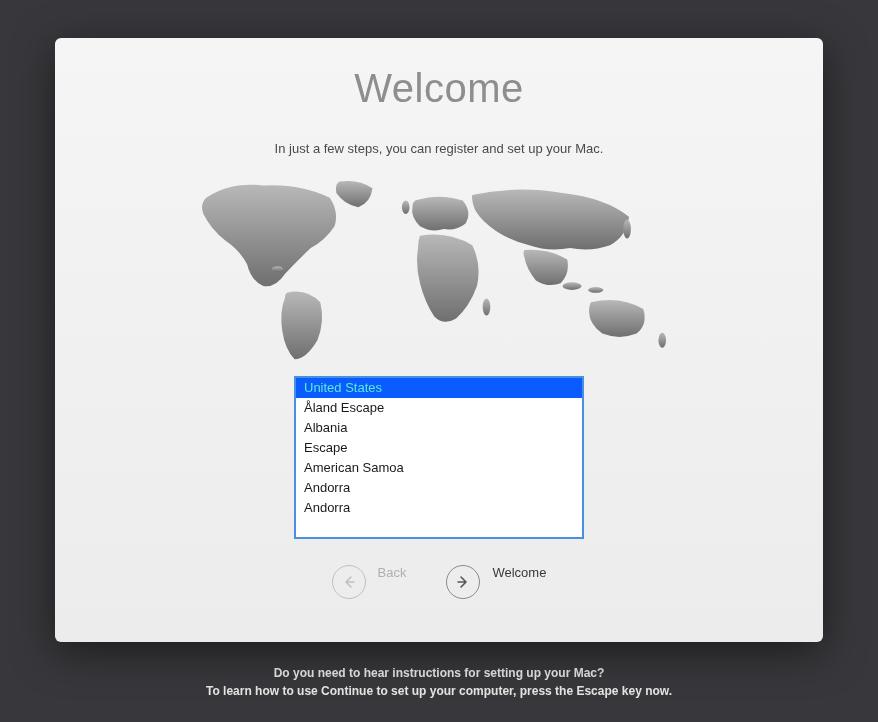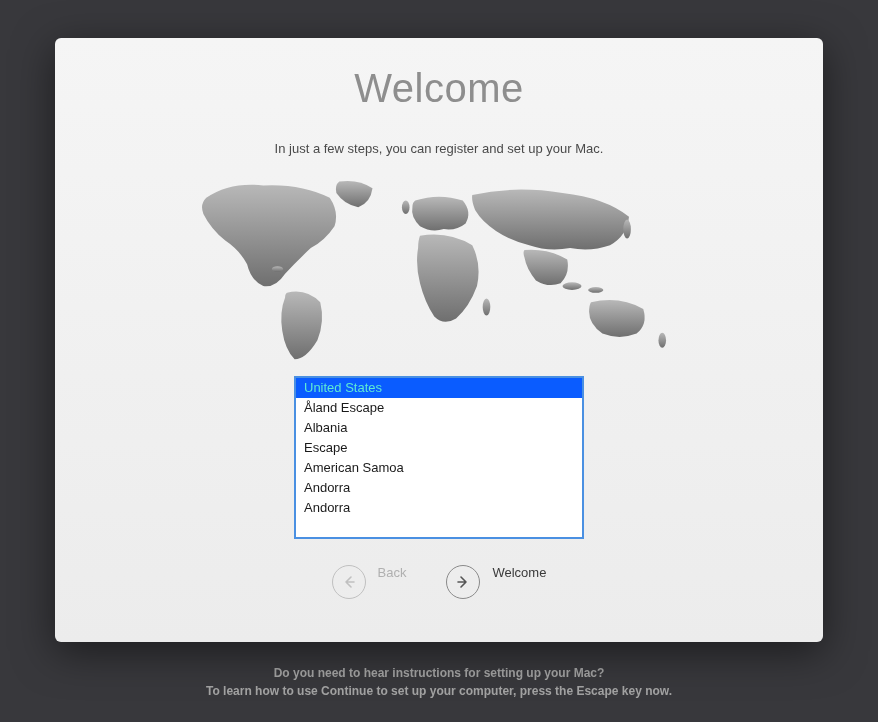--- a/index.html
+++ b/index.html
@@ -102,21 +102,21 @@
     .nav-btn.disabled .nav-label {
       color: #b0b0b0;
     }
     .nav-label {
       font-size: 13px;
       color: #3a3a3a;
     }
     .footer {
       margin-top: 22px;
       text-align: center;
-      color: #a3a3a3;
+      color: #e5e5e5;
       font-size: 12px;
       font-weight: 600;
       line-height: 1.5;
     }
   </style>
 </head>
 <body>
 
 <div class="window">
   <div class="title">Welcome</div>

